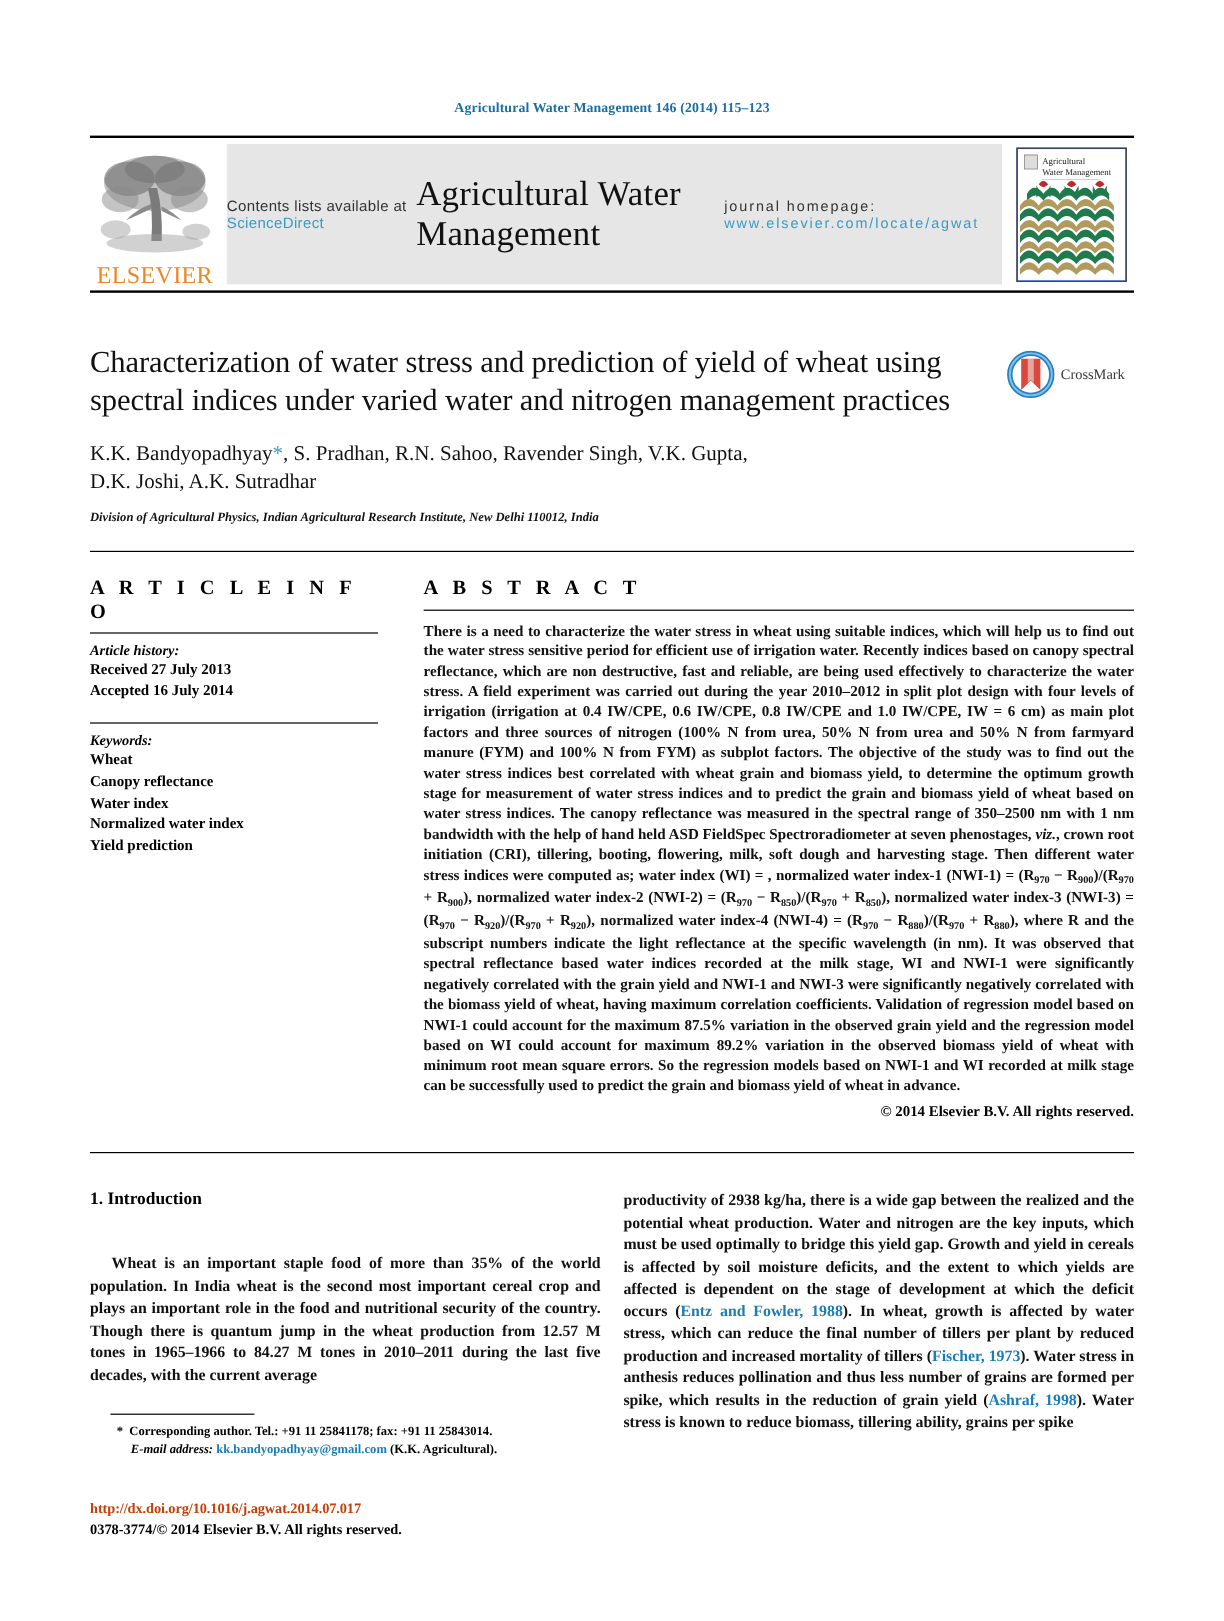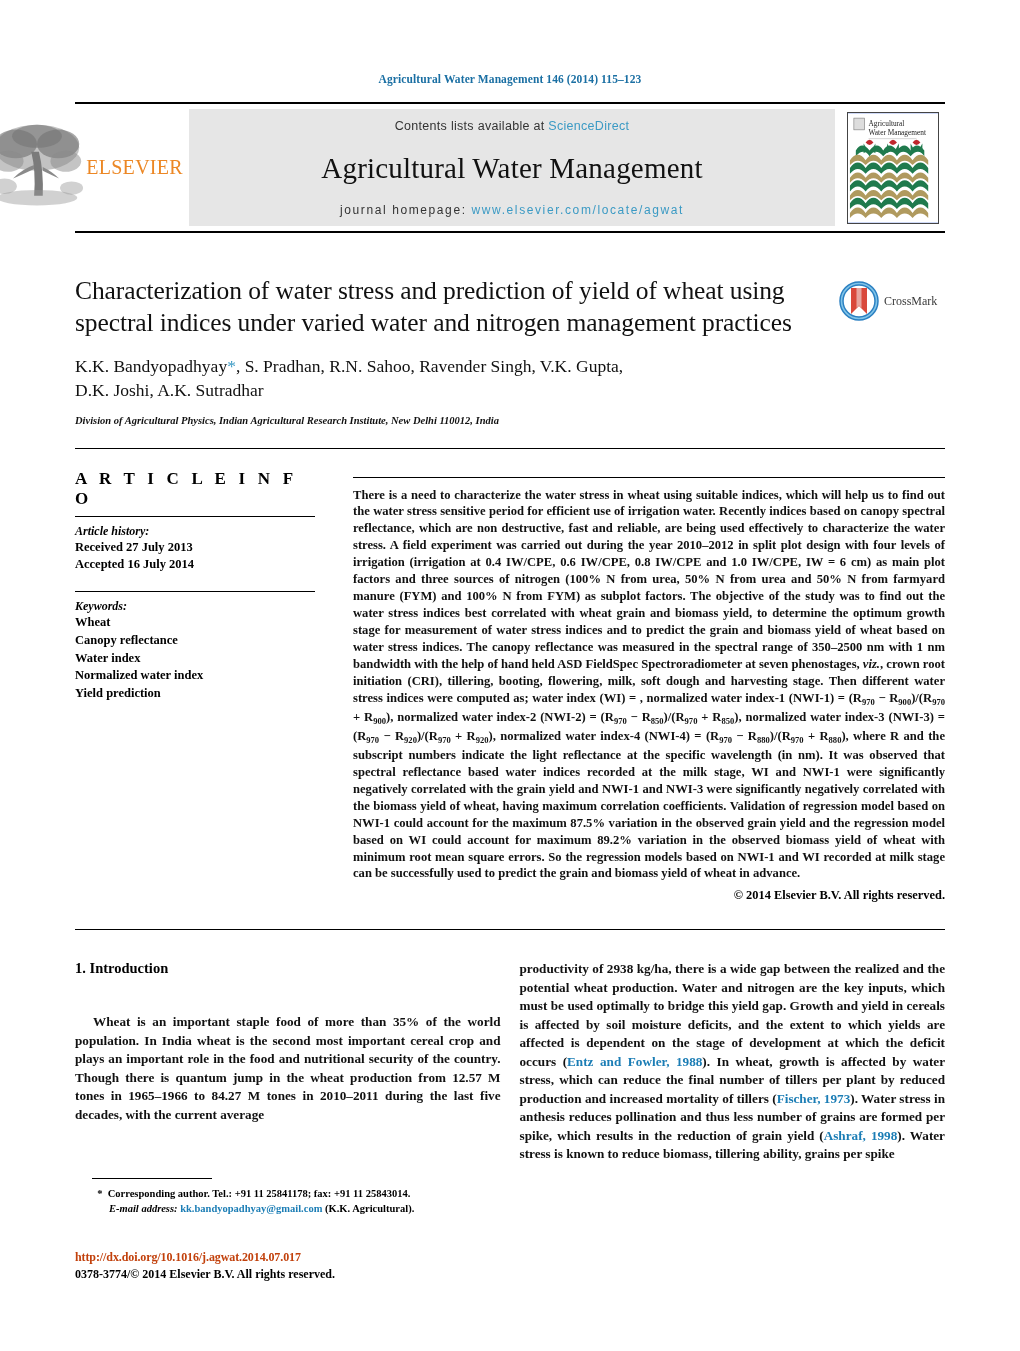--- a/index.html
+++ b/index.html
@@ -5,21 +5,21 @@
   * { box-sizing: border-box; }
   html, body { margin:0; padding:0; }
   body {
     width:1020px; height:1351px;
     background:#ffffff;
     font-family:"Liberation Serif", serif;
     color:#000;
     position:relative;
     overflow:hidden;
   }
-  .page { position:relative; width:1020px; height:977px; padding:5px 75px; }
+  .page { position:relative; width:1020px; height:977px; padding:16px 75px; }
 
   
   .runhead {
     text-align:center;
     color:#1a6fa3;
     font-size:11.5px;
     font-weight:bold;
     letter-spacing:.1px;
     padding-top:68px;
   }
@@ -28,41 +28,40 @@
   .masthead {
     margin-top:17px;
     border-top:2px solid #000;
     border-bottom:2.5px solid #000;
     height:131px;
     display:flex;
     align-items:stretch;
   }
   .elsevier-logo {
     width:108px; flex:0 0 108px;
-    display:flex; flex-direction:row;
+    display:flex; flex-direction:column;
     align-items:center; justify-content:flex-end;
     padding-bottom:2px;
   }
   .tree-wrap { width:98px; height:96px; }
   .elsevier-word {
     font-family:"Liberation Serif", serif;
     color:#ec8724;
     font-size:20px;
     letter-spacing:.3px;
     line-height:1;
     font-weight:400;
   }
   .mast-center {
     flex:1 1 auto;
     background:#e6e6e6;
     margin:5px 6px 5px 6px;
-    display:flex; flex-direction:column;
+    display:flex; flex-direction:row;
     align-items:center; justify-content:space-between;
     padding:10px 0 9px 0;
-    text-align:center;
   }
   .contents-line {
     font-family:"Liberation Sans", sans-serif;
     font-size:12.5px;
     color:#333;
     letter-spacing:.3px;
   }
   .sd-link { color:#3b9ac4; }
   .journal-name {
     font-family:"Liberation Serif", serif;
@@ -316,20 +315,21 @@
         <div class="info-label">Keywords:</div>
         <div class="kw-line">Wheat</div>
         <div class="kw-line">Canopy reflectance</div>
         <div class="kw-line">Water index</div>
         <div class="kw-line">Normalized water index</div>
         <div class="kw-line">Yield prediction</div>
       </div>
     </div>
 
     <div class="col-abs">
+      <div class="secthead">A B S T R A C T</div>
       <div class="hr-thin-ab"></div>
       <div class="abstract">
         <span>There is a need to characterize the water stress in wheat using suitable indices, which will help us to find out the water stress sensitive period for efficient use of irrigation water. Recently indices based on canopy spectral reflectance, which are non destructive, fast and reliable, are being used effectively to characterize the water stress. A field experiment was carried out during the year 2010–2012 in split plot design with four levels of irrigation (irrigation at 0.4 IW/CPE, 0.6 IW/CPE, 0.8 IW/CPE and 1.0 IW/CPE, IW = 6 cm) as main plot factors and three sources of nitrogen (100% N from urea, 50% N from urea and 50% N from farmyard manure (FYM) and 100% N from FYM) as subplot factors. The objective of the study was to find out the water stress indices best correlated with wheat grain and biomass yield, to determine the optimum growth stage for measurement of water stress indices and to predict the grain and biomass yield of wheat based on water stress indices. The canopy reflectance was measured in the spectral range of 350–2500 nm with 1 nm bandwidth with the help of hand held ASD FieldSpec Spectroradiometer at seven phenostages, </span><i>viz.</i><span>, crown root initiation (CRI), tillering, booting, flowering, milk, soft dough and harvesting stage. Then different water stress indices were computed as; water index (WI) = </span><span>, normalized water index-1 (NWI-1) = (R<sub>970</sub> − R<sub>900</sub>)/(R<sub>970</sub> + R<sub>900</sub>), normalized water index-2 (NWI-2) = (R<sub>970</sub> − R<sub>850</sub>)/(R<sub>970</sub> + R<sub>850</sub>), normalized water index-3 (NWI-3) = (R<sub>970</sub> − R<sub>920</sub>)/(R<sub>970</sub> + R<sub>920</sub>), normalized water index-4 (NWI-4) = (R<sub>970</sub> − R<sub>880</sub>)/(R<sub>970</sub> + R<sub>880</sub>), where R and the subscript numbers indicate the light reflectance at the specific wavelength (in nm). It was observed that spectral reflectance based water indices recorded at the milk stage, WI and NWI-1 were significantly negatively correlated with the grain yield and NWI-1 and NWI-3 were significantly negatively correlated with the biomass yield of wheat, having maximum correlation coefficients. Validation of regression model based on NWI-1 could account for the maximum 87.5% variation in the observed grain yield and the regression model based on WI could account for maximum 89.2% variation in the observed biomass yield of wheat with minimum root mean square errors. So the regression models based on NWI-1 and WI recorded at milk stage can be successfully used to predict the grain and biomass yield of wheat in advance.</span>
       </div>
       <div class="copyright">© 2014 Elsevier B.V. All rights reserved.</div>
     </div>
   </div>
 
   <div class="body-rule"></div>
 

